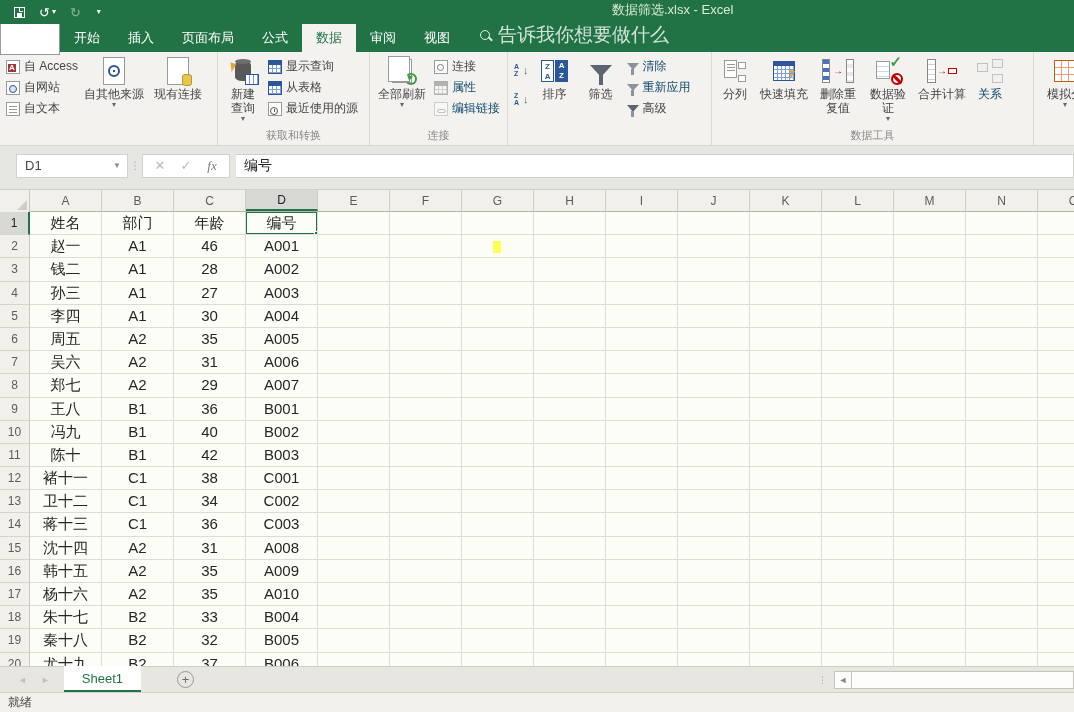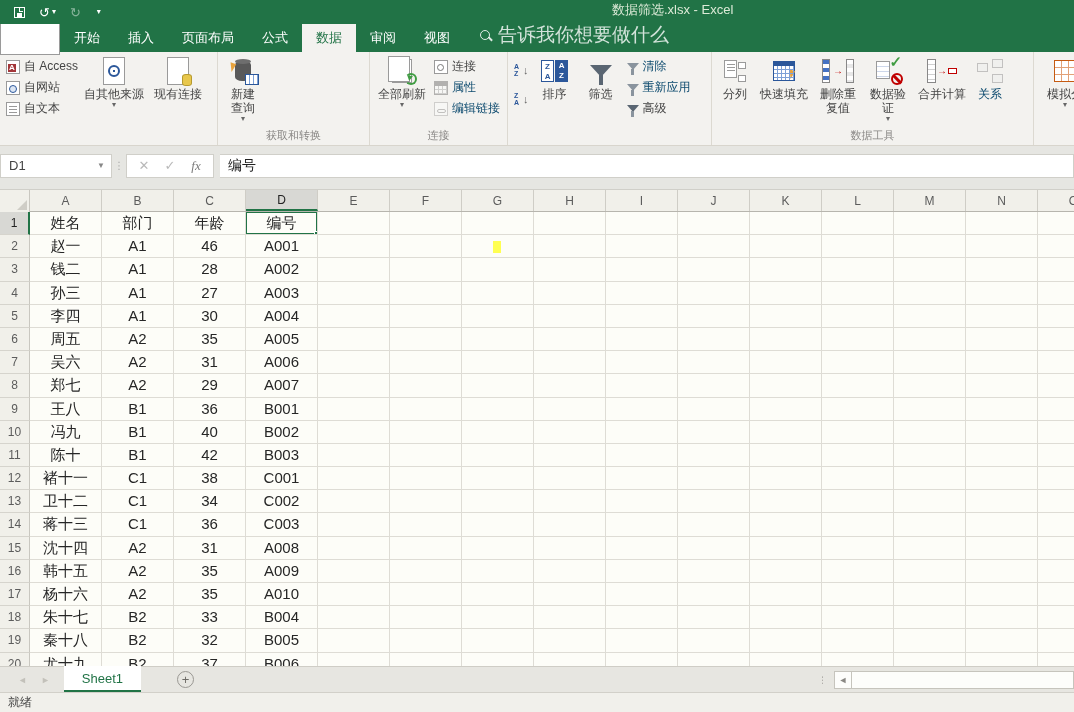--- a/index.html
+++ b/index.html
@@ -108,21 +108,21 @@
   .globe { position:absolute; left:2px; bottom:1px; width:8px; height:8px; border:1px solid #2b579a; border-radius:50%; background:#dce6f4; }
   .lines::after { content:""; position:absolute; left:2px; top:3px; width:8px; height:7px;
       background:repeating-linear-gradient(to bottom,#9a9a9a 0 1px,transparent 1px 3px); }
   .clock { position:absolute; left:1px; bottom:0; width:8px; height:8px; border:1px solid #555; border-radius:50%; background:#fff; }
   .clock::after { content:""; position:absolute; left:3px; top:1px; width:1px; height:3px; background:#555; }
   .chain { position:absolute; left:2px; bottom:2px; width:9px; height:4px; border:1px solid #777; border-radius:2px; }
   .gearbadge { position:absolute; left:2px; top:3px; width:7px; height:7px; border:1px solid #777; border-radius:50%; }
 
   
   .formula-row { height:44px; background:#e6e6e2; display:flex; align-items:center; padding:0 0 4px 0; border-bottom:1px solid #d0cfc9; }
-  .namebox { width:112px; height:24px; background:#fff; border:1px solid #d0cfc9; display:flex; align-items:center; margin-left:0; }
+  .namebox { width:112px; height:24px; background:#fff; border:1px solid #d0cfc9; display:flex; align-items:center; margin-left:16px; }
   .namebox .nbtext { flex:1; font-size:13px; color:#444; padding-left:8px; }
   .namebox .nbcaret { color:#888; font-size:8px; padding-right:6px; }
   .fsplit { width:14px; text-align:center; color:#aaa; font-size:10px; letter-spacing:0; }
   .fbtns { display:flex; align-items:center; gap:0; background:#fff; border:1px solid #d0cfc9; height:24px; padding:0 4px; }
   .fbtn { width:26px; text-align:center; font-size:13px; color:#b9b9b9; }
   .fbtn.fx { font-style:italic; color:#7b7b7b; font-family:"Liberation Serif", serif; }
   .formula-field { flex:1; height:24px; background:#fff; border:1px solid #d0cfc9; border-left:none; margin-left:6px; display:flex; align-items:center; }
   .formula-field span { font-size:14px; color:#222; padding-left:8px; }
 
   
@@ -233,20 +233,36 @@
     <div class="rgroup-content">
       <div class="bigbtn" style="width:44px">
         <span class="bicon">
             <span class="darkcyl">
               <span class="bolt"></span>
               <span class="minitbl"></span>
             </span>
           </span>
         <span style="width:28px">新建查询</span>
         <span class="caret">▾</span>
+      </div>
+      <div class="smallcol">
+        <div class="smallbtn">
+          <span class="sicon tblicon"></span>
+          <span>显示查询</span>
+        </div>
+        <div class="smallbtn">
+          <span class="sicon tblicon"></span>
+          <span>从表格</span>
+        </div>
+        <div class="smallbtn">
+          <span class="sicon file">
+              <span class="clock"></span>
+            </span>
+          <span>最近使用的源</span>
+        </div>
       </div>
     </div>
     <div class="rgroup-label">获取和转换</div>
   </div>
 
   <div class="rgroup" style="width:138px">
     <div class="rgroup-content">
       <div class="bigbtn" style="width:58px">
         <span class="bicon">
             <span class="refresh-pages">

